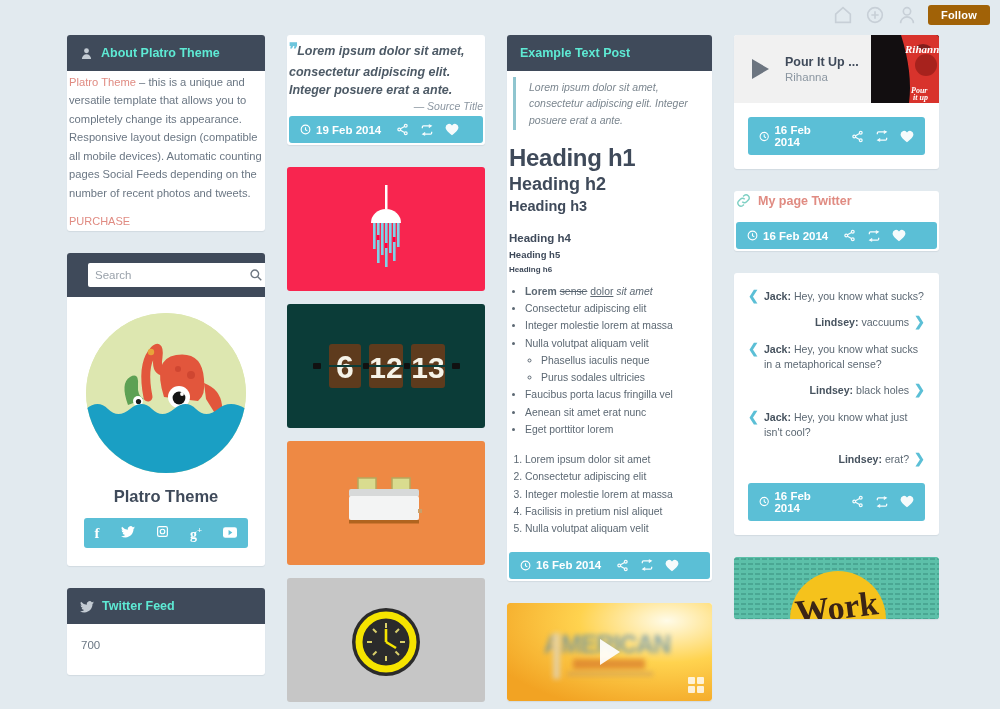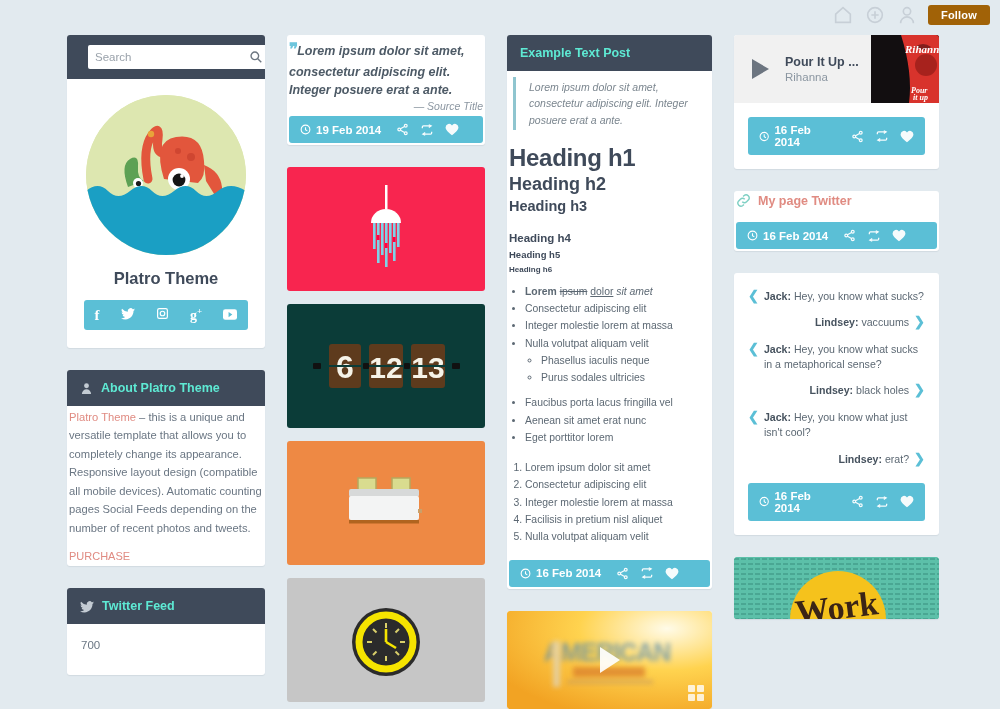--- a/index.html
+++ b/index.html
@@ -108,21 +108,21 @@
     font-size: 10.5px; font-style: italic; line-height: 1.55; color: #7b868f;
   }
   .h1x { font-size: 24px; font-weight: bold; color: #3f4a5a; letter-spacing: -.3px; }
   .h2x { font-size: 18px; font-weight: bold; color: #3f4a5a; margin-top: 2px; }
   .h3x { font-size: 14.5px; font-weight: bold; color: #3f4a5a; margin-top: 3px; }
   .h4x { font-size: 11.5px; font-weight: bold; color: #3f4a5a; margin-top: 18px; }
   .h5x { font-size: 9.5px; font-weight: bold; color: #3f4a5a; margin-top: 5px; }
   .h6x { font-size: 8px; font-weight: bold; color: #3f4a5a; margin-top: 5px; }
   ul.bl, ol.ol { margin: 9px 0 0 16px; }
   ul.bl li, ol.ol li { font-size: 10.4px; line-height: 1.66; color: #5c6873; }
-  ul.bl ul { margin: 0 0 8px 16px; list-style: circle; }
+  ul.bl ul { margin: 0 0 0 16px; list-style: circle; }
   ul.bl li b { font-weight: bold; }
   ul.bl li s { text-decoration: line-through; }
   ul.bl li u { text-decoration: underline; }
   ul.bl li i { font-style: italic; }
   ol.ol { margin-top: 13px; }
 
   
   .audio-row { background: #f1f1f1; display: flex; align-items: center; height: 68px; }
   .play-tri {
     width: 0; height: 0; border-left: 17px solid #6c7580;
@@ -173,20 +173,36 @@
   <svg class="tb-icon" viewBox="0 0 24 24" fill="none" stroke="#c3cbd3" stroke-width="1.8">
     <circle cx="12" cy="8" r="4"></circle>
       <path d="M5 21 a7 7 0 0 1 14 0"></path>
   </svg>
   <button class="follow-btn">Follow</button>
 </div>
 
 <div class="cols">
 
   <div class="col">
+
+    <div class="card">
+      <div class="card-head">
+        <svg width="13" height="13" viewBox="0 0 24 24" fill="#c3cbd3">
+          <circle cx="12" cy="7" r="4.5"></circle>
+            <path d="M3.5 22 a8.5 8.5 0 0 1 17 0 Z"></path>
+        </svg>
+        <span>About Platro Theme</span>
+      </div>
+      <div class="card-body">
+        <p class="about-text">
+          <span class="lead">Platro Theme</span><span> – this is a unique and versatile template that allows you to completely change its appearance. Responsive layout design (compatible all mobile devices). Automatic counting pages Social Feeds depending on the number of recent photos and tweets.</span>
+        </p>
+        <a class="purchase" href="#">PURCHASE</a>
+      </div>
+    </div>
 
     <div class="card">
       <div class="searchbar">
         <div class="burger">
             <i></i>
             <i></i>
             <i></i>
           </div>
         <div class="search-wrap">
           <input placeholder="Search" style="">
@@ -238,36 +254,20 @@
           <svg width="14" height="11" viewBox="0 0 24 18" fill="#fff">
               <rect x="0" y="0" width="24" height="18" rx="4"></rect>
               <path d="M9.5 4.5 L16 9 L9.5 13.5 Z" fill="#5bbfd6"></path>
             </svg>
         </span>
       </div>
     </div>
 
     <div class="card">
       <div class="card-head">
-        <svg width="13" height="13" viewBox="0 0 24 24" fill="#c3cbd3">
-          <circle cx="12" cy="7" r="4.5"></circle>
-            <path d="M3.5 22 a8.5 8.5 0 0 1 17 0 Z"></path>
-        </svg>
-        <span>About Platro Theme</span>
-      </div>
-      <div class="card-body">
-        <p class="about-text">
-          <span class="lead">Platro Theme</span><span> – this is a unique and versatile template that allows you to completely change its appearance. Responsive layout design (compatible all mobile devices). Automatic counting pages Social Feeds depending on the number of recent photos and tweets.</span>
-        </p>
-        <a class="purchase" href="#">PURCHASE</a>
-      </div>
-    </div>
-
-    <div class="card">
-      <div class="card-head">
         <svg width="14" height="12" viewBox="0 0 24 20" fill="#c3cbd3">
           <path d="M24 2.4a9.5 9.5 0 0 1-2.8.8A4.9 4.9 0 0 0 23.3.5a9.7 9.7 0 0 1-3.1 1.2A4.85 4.85 0 0 0 11.8 6a13.8 13.8 0 0 1-10-5.1 4.85 4.85 0 0 0 1.5 6.5A4.8 4.8 0 0 1 1 6.8v.06a4.85 4.85 0 0 0 3.9 4.75 4.9 4.9 0 0 1-2.2.08 4.85 4.85 0 0 0 4.5 3.37A9.7 9.7 0 0 1 0 17.1a13.7 13.7 0 0 0 7.5 2.2c9 0 13.9-7.4 13.9-13.9v-.6A9.9 9.9 0 0 0 24 2.4z"></path>
         </svg>
         <span>Twitter Feed</span>
       </div>
       <div class="card-body" style="padding:12px 14px 14px">
         <div class="tw-count">700</div>
 
       </div>
     </div>
@@ -401,21 +401,21 @@
         <div class="bq">Lorem ipsum dolor sit amet, consectetur adipiscing elit. Integer posuere erat a ante.</div>
         <div class="h1x">Heading h1</div>
         <div class="h2x">Heading h2</div>
         <div class="h3x">Heading h3</div>
         <div class="h4x">Heading h4</div>
         <div class="h5x">Heading h5</div>
         <div class="h6x">Heading h6</div>
 
         <ul class="bl">
           <li>
-            <b>Lorem</b> <s>ipsum</s> <u>dolor</u> <i>sit amet</i>
+            <b>Lorem</b> <s>sense</s> <u>dolor</u> <i>sit amet</i>
           </li>
           <li>Consectetur adipiscing elit</li>
           <li>Integer molestie lorem at massa</li>
           <li>Nulla volutpat aliquam velit</li>
           <ul>
             <li>Phasellus iaculis neque</li>
             <li>Purus sodales ultricies</li>
           </ul>
           <li>Faucibus porta lacus fringilla vel</li>
           <li>Aenean sit amet erat nunc</li>

